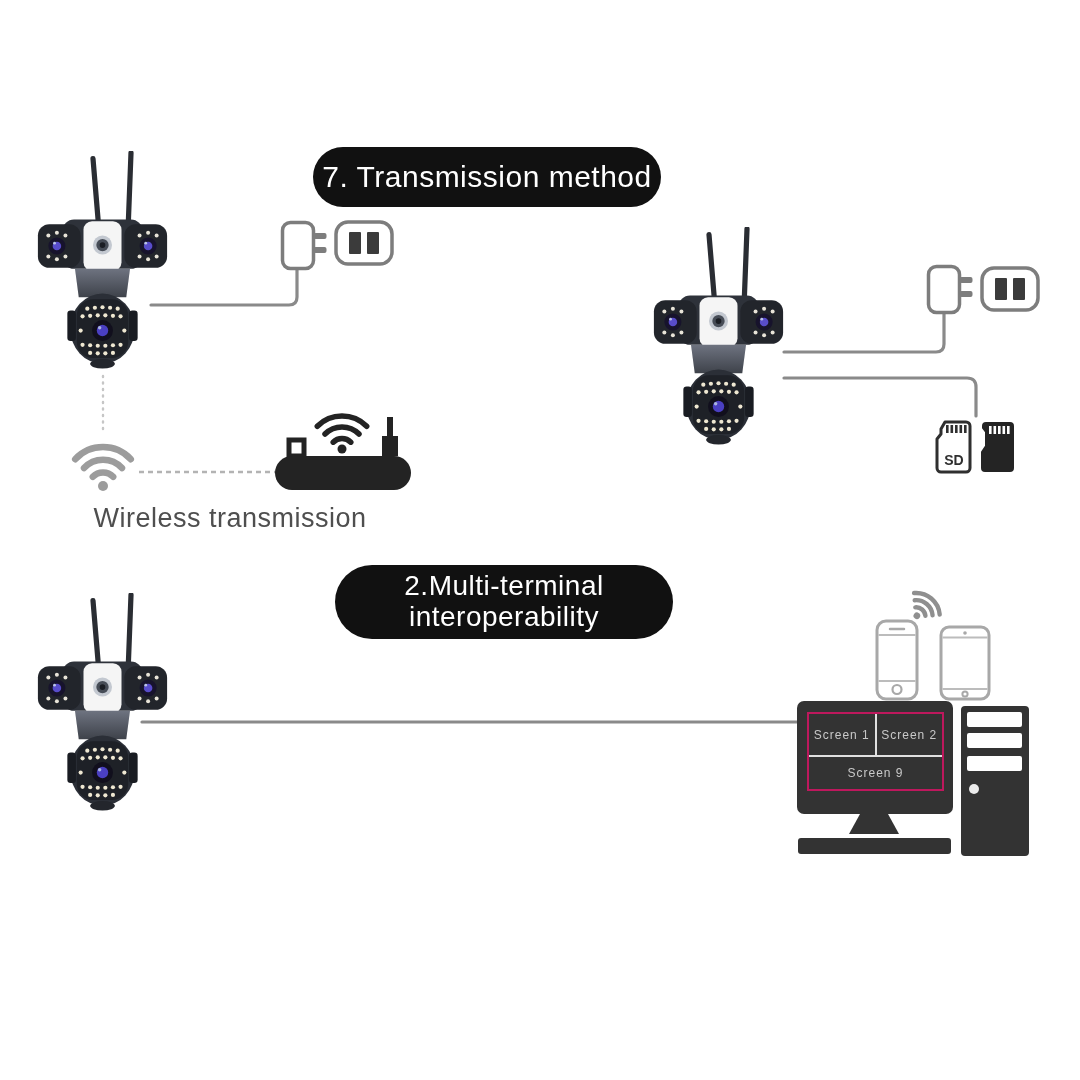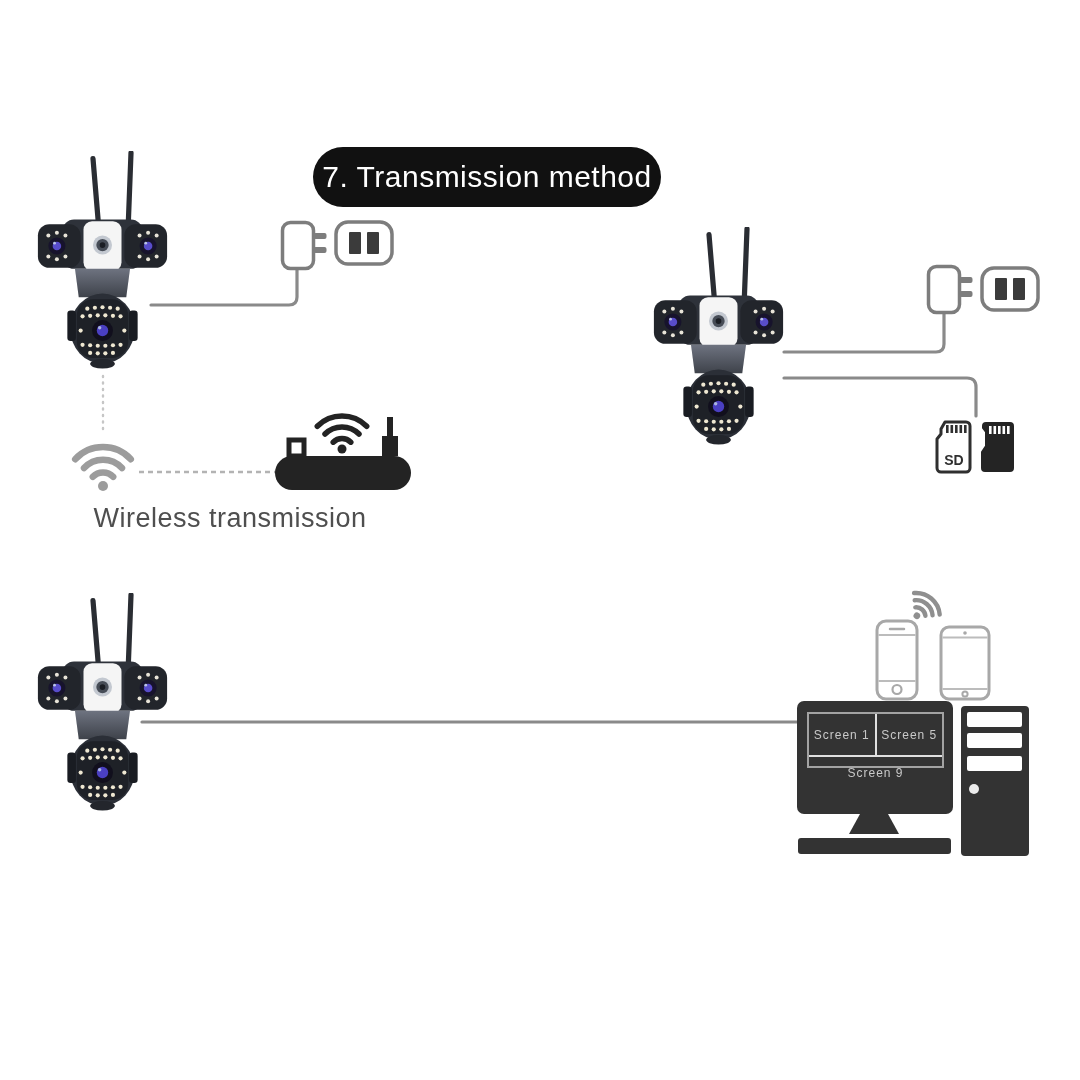--- a/index.html
+++ b/index.html
@@ -8,22 +8,22 @@
   .abs{position:absolute;}
   .banner{position:absolute;background:#111111;color:#ffffff;border-radius:40px;
           display:flex;flex-direction:column;align-items:center;justify-content:center;
           text-align:center;letter-spacing:0.5px;}
   .banner .ln{display:block;white-space:nowrap;}
   .caption{position:absolute;color:#4f4f4f;font-size:27px;letter-spacing:0.5px;
            text-align:center;white-space:nowrap;}
   
   .monitor{position:absolute;left:797px;top:701px;width:156px;height:113px;
            background:#333333;border-radius:7px;}
-  .mon-screen{position:absolute;left:10px;top:11px;width:137px;height:56px;
-              border:2px solid #a3a3a3;box-sizing:border-box;background:#333333;}
+  .mon-screen{position:absolute;left:10px;top:11px;width:137px;height:79px;
+              border:2px solid #be185d;box-sizing:border-box;background:#333333;}
   .mon-row{display:flex;}
   .mon-row.top{height:41px;}
   .mon-row.bottom{height:32px;border-top:2px solid #e0e0e0;}
   .mon-cell{flex:1;display:flex;align-items:center;justify-content:center;
             color:#c9c9c9;font-size:12px;letter-spacing:1px;white-space:nowrap;}
   .mon-cell.sep{border-left:2px solid #e0e0e0;}
   .stand{position:absolute;left:849px;top:814px;width:50px;height:20px;background:#333333;
          clip-path:polygon(22% 0,78% 0,100% 100%,0 100%);}
   .keyboard{position:absolute;left:798px;top:838px;width:153px;height:16px;
             background:#333333;border-radius:3px;}
@@ -200,20 +200,24 @@
     <g fill="#ffffff">
       <rect x="12" y="7" width="2.6" height="8"></rect>
         <rect x="16.5" y="7" width="2.6" height="8"></rect>
       <rect x="21" y="7" width="2.6" height="8"></rect>
         <rect x="25.5" y="7" width="2.6" height="8"></rect>
       <rect x="30" y="7" width="2.6" height="8"></rect>
     </g>
   </svg>
 
 
+  <div class="banner" style="left:335px;top:565px;width:338px;height:74px;font-size:28px;line-height:1.1;">
+    <span class="ln">2.Multi-terminal</span>
+    <span class="ln">interoperability</span>
+  </div>
 
   <svg class="abs" style="left:36px;top:593px" width="133" height="228" viewBox="0 0 140 240">
       <use href="#sym-cam"></use>
     </svg>
 
   <svg class="abs wifi-tilt" style="left:896px;top:584px" width="44" height="38" viewBox="0 0 40 34">
     <g fill="none" stroke="#8f8f8f" stroke-width="4" stroke-linecap="round">
       <path d="M4.8,14.8 A21.5,21.5 0 0 1 35.2,14.8"></path>
       <path d="M9.4,19.4 A15,15 0 0 1 30.6,19.4"></path>
       <path d="M14,24 A8.5,8.5 0 0 1 26,24"></path>
@@ -234,21 +238,21 @@
     <circle cx="27" cy="9" r="1.8" fill="#a8a8a8"></circle>
     <line x1="4.5" y1="13.5" x2="49.5" y2="13.5" stroke="#bcbcbc" stroke-width="2"></line>
     <line x1="4.5" y1="65" x2="49.5" y2="65" stroke="#bcbcbc" stroke-width="2"></line>
     <circle cx="27" cy="70" r="2.6" fill="none" stroke="#a8a8a8" stroke-width="2"></circle>
   </svg>
 
   <div class="monitor">
     <div class="mon-screen">
       <div class="mon-row top">
         <div class="mon-cell">Screen 1</div>
-        <div class="mon-cell sep">Screen 5</div>
+        <div class="mon-cell sep">Screen 2</div>
       </div>
       <div class="mon-row bottom">
         <div class="mon-cell">Screen 9</div>
       </div>
     </div>
   </div>
   <div class="stand"></div>
   <div class="keyboard"></div>
 
   <div class="tower">

